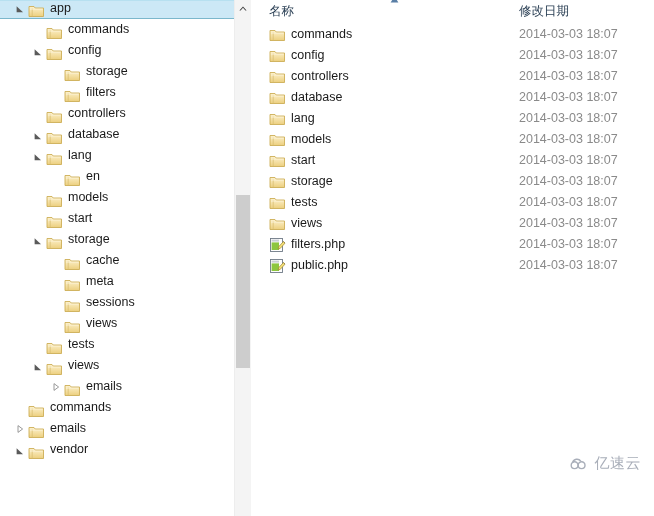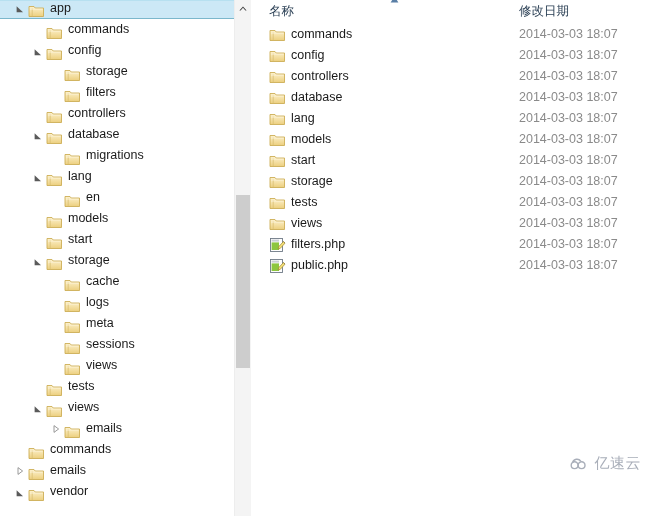--- a/index.html
+++ b/index.html
@@ -326,36 +326,20 @@
                   <stop offset="1" stop-color="#eccf7e"></stop>
                 </linearGradient>
               </defs>
               <path d="M1 2.5 L6 2.5 L7.2 4 L15.5 4 L15.5 12.5 L1 12.5 Z" fill="url(#fg7)" stroke="#cdae56" stroke-width="0.9"></path>
               <path d="M4.2 4.6 L4.2 12.2" stroke="#d9bf74" stroke-width="0.8"></path>
               <path d="M2 5.2 L14.6 5.2" stroke="#fbf4dd" stroke-width="0.8" opacity="0.8"></path>
             </svg></span>
           <span class="node-label">database</span>
         </div>
         <div class="tree-row">
-          <span class="tw-spacer" style="width: 48px;"></span>
-          <span class="twisty" style="display: flex; align-items: center; justify-content: center;"></span>
-          <span class="folder-icon"><svg width="17" height="14" viewBox="0 0 17 14">
-              <defs>
-                <linearGradient id="fg8" x1="0" y1="0" x2="0" y2="1">
-                  <stop offset="0" stop-color="#fdf2cf"></stop>
-                  <stop offset="1" stop-color="#eccf7e"></stop>
-                </linearGradient>
-              </defs>
-              <path d="M1 2.5 L6 2.5 L7.2 4 L15.5 4 L15.5 12.5 L1 12.5 Z" fill="url(#fg8)" stroke="#cdae56" stroke-width="0.9"></path>
-              <path d="M4.2 4.6 L4.2 12.2" stroke="#d9bf74" stroke-width="0.8"></path>
-              <path d="M2 5.2 L14.6 5.2" stroke="#fbf4dd" stroke-width="0.8" opacity="0.8"></path>
-            </svg></span>
-          <span class="node-label">migrations</span>
-        </div>
-        <div class="tree-row">
           <span class="tw-spacer" style="width: 30px;"></span>
           <span class="twisty" style="display: flex; align-items: center; justify-content: center;">
             <svg width="10" height="10" viewBox="0 0 10 10">
               <path d="M1.6 3.2 L8 3.2 L8 9.2 Z" fill="#5a5a5a" transform="rotate(180 4.8 6.2)"></path>
             </svg>
           </span>
           <span class="folder-icon"><svg width="17" height="14" viewBox="0 0 17 14">
               <defs>
                 <linearGradient id="fg10" x1="0" y1="0" x2="0" y2="1">
                   <stop offset="0" stop-color="#fdf2cf"></stop>
@@ -444,36 +428,20 @@
                 <linearGradient id="fg15" x1="0" y1="0" x2="0" y2="1">
                   <stop offset="0" stop-color="#fdf2cf"></stop>
                   <stop offset="1" stop-color="#eccf7e"></stop>
                 </linearGradient>
               </defs>
               <path d="M1 2.5 L6 2.5 L7.2 4 L15.5 4 L15.5 12.5 L1 12.5 Z" fill="url(#fg15)" stroke="#cdae56" stroke-width="0.9"></path>
               <path d="M4.2 4.6 L4.2 12.2" stroke="#d9bf74" stroke-width="0.8"></path>
               <path d="M2 5.2 L14.6 5.2" stroke="#fbf4dd" stroke-width="0.8" opacity="0.8"></path>
             </svg></span>
           <span class="node-label">cache</span>
-        </div>
-        <div class="tree-row">
-          <span class="tw-spacer" style="width: 48px;"></span>
-          <span class="twisty" style="display: flex; align-items: center; justify-content: center;"></span>
-          <span class="folder-icon"><svg width="17" height="14" viewBox="0 0 17 14">
-              <defs>
-                <linearGradient id="fg16" x1="0" y1="0" x2="0" y2="1">
-                  <stop offset="0" stop-color="#fdf2cf"></stop>
-                  <stop offset="1" stop-color="#eccf7e"></stop>
-                </linearGradient>
-              </defs>
-              <path d="M1 2.5 L6 2.5 L7.2 4 L15.5 4 L15.5 12.5 L1 12.5 Z" fill="url(#fg16)" stroke="#cdae56" stroke-width="0.9"></path>
-              <path d="M4.2 4.6 L4.2 12.2" stroke="#d9bf74" stroke-width="0.8"></path>
-              <path d="M2 5.2 L14.6 5.2" stroke="#fbf4dd" stroke-width="0.8" opacity="0.8"></path>
-            </svg></span>
-          <span class="node-label">logs</span>
         </div>
         <div class="tree-row">
           <span class="tw-spacer" style="width: 48px;"></span>
           <span class="twisty" style="display: flex; align-items: center; justify-content: center;"></span>
           <span class="folder-icon"><svg width="17" height="14" viewBox="0 0 17 14">
               <defs>
                 <linearGradient id="fg17" x1="0" y1="0" x2="0" y2="1">
                   <stop offset="0" stop-color="#fdf2cf"></stop>
                   <stop offset="1" stop-color="#eccf7e"></stop>
                 </linearGradient>

